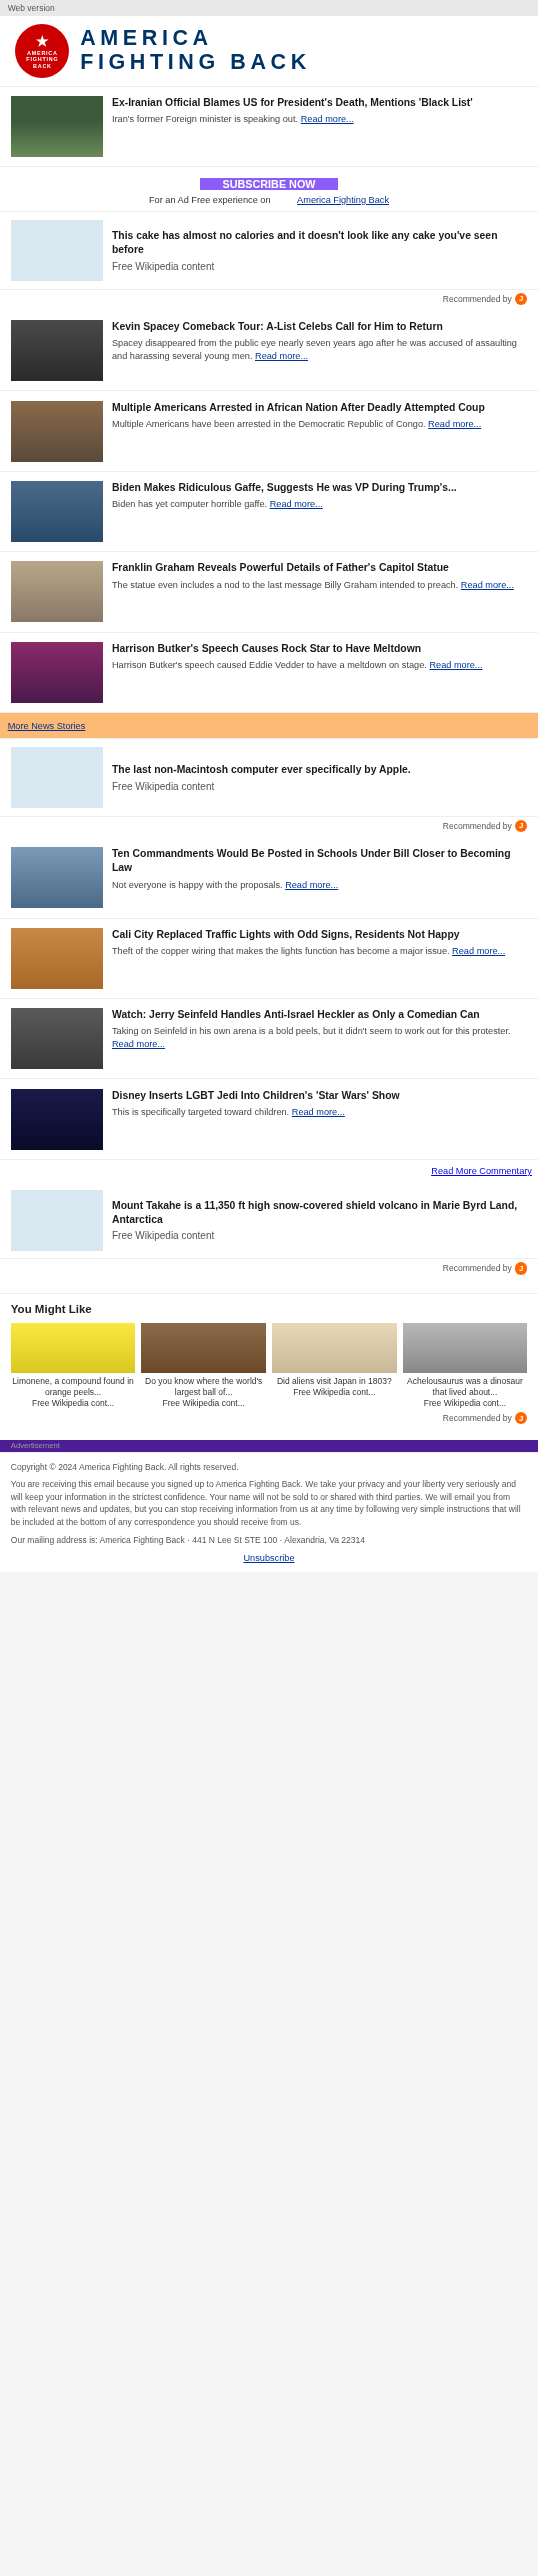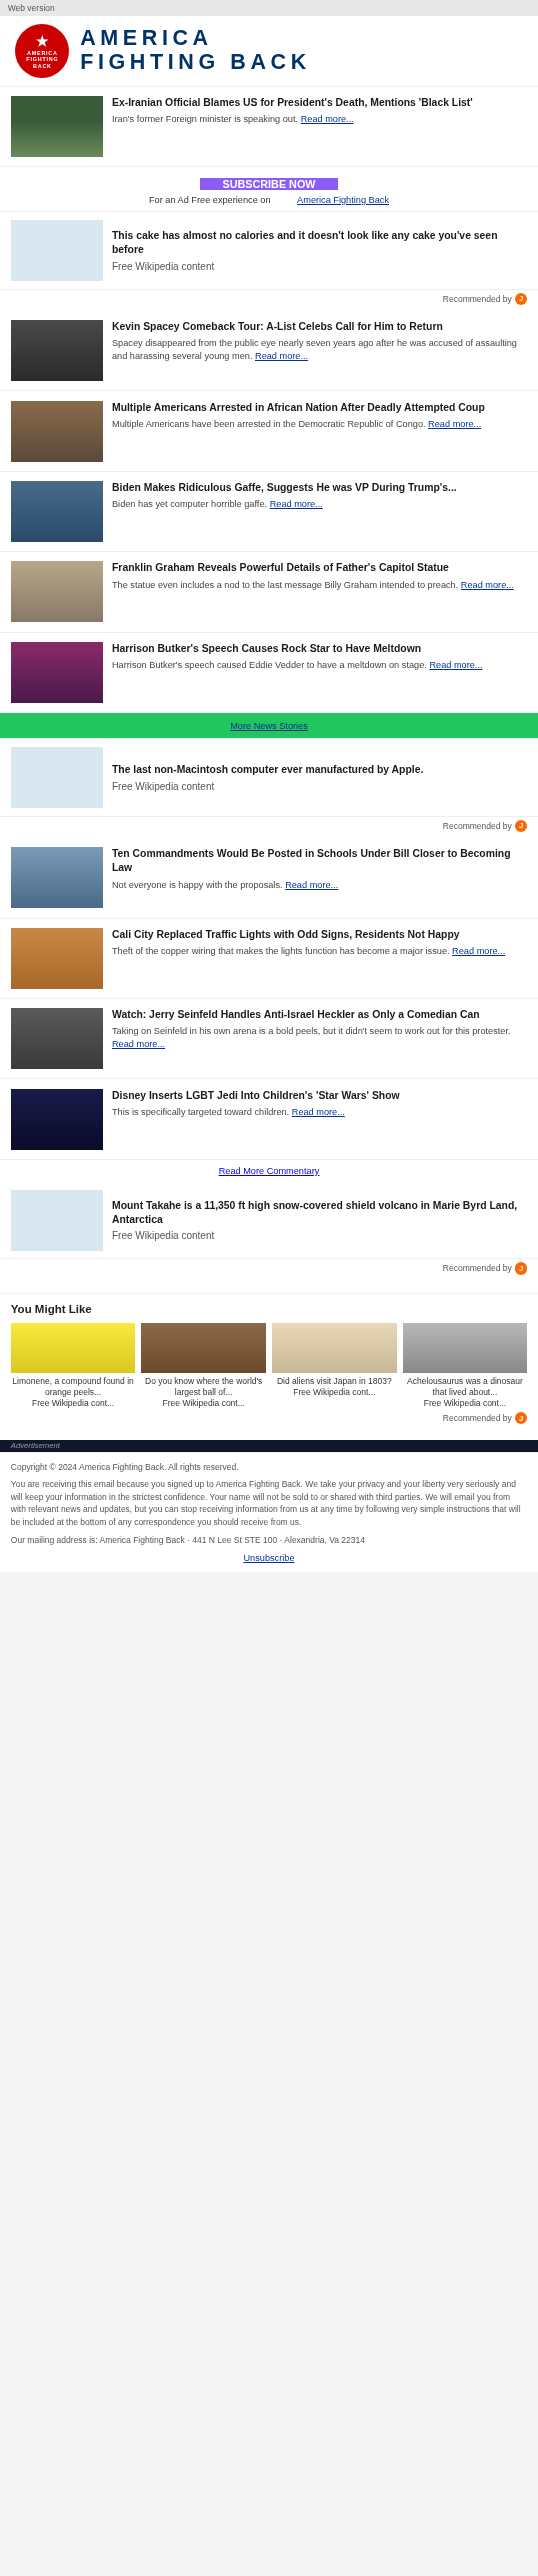--- a/index.html
+++ b/index.html
@@ -167,32 +167,31 @@
       background: #ff6600;
       border-radius: 50%;
       display: inline-flex;
       align-items: center;
       justify-content: center;
       color: #fff;
       font-size: 7.7px;
       font-weight: bold;
     }
     .more-news-link {
-      text-align: center;
       padding: 7.7px;
       font-size: 9.2px;
-      background: #22c55e;
+      background: #fdba74;
       border-bottom: 0.8px solid #eee;
     }
     .more-news-link a {
       color: #003399;
       text-decoration: underline;
     }
     .section-divider {
-      text-align: center;
+      text-align: right;
       padding: 6.1px;
       font-size: 9.2px;
       color: #003399;
       text-decoration: underline;
       background: #fff;
       cursor: pointer;
     }
     .you-might-like {
       background: #fff;
       padding: 9.2px 10.8px;
@@ -248,22 +247,21 @@
       text-align: center;
       font-size: 9.2px;
       color: #003399;
       text-decoration: underline;
       margin-top: 7.7px;
     }
     .advertisement-label {
       font-size: 7.7px;
       color: #999;
       padding: 1.5px 10.8px;
-      background: #0f172a;
-      font-style: italic;
+      background: #4c1d95;
     }
 
     
     .img-dark-tree { background: linear-gradient(180deg, #3a5a3a 40%, #6a8a5a 100%); }
     .img-plate { background: linear-gradient(180deg, #e8d8b8 0%, #c8b89a 100%); }
     .img-spacey { background: linear-gradient(180deg, #4a4a4a 0%, #2a2a2a 100%); }
     .img-coup { background: linear-gradient(180deg, #8a6a4a 0%, #5a4a3a 100%); }
     .img-biden { background: linear-gradient(180deg, #4a6a8a 0%, #2a4a6a 100%); }
     .img-statue { background: linear-gradient(180deg, #b8a888 0%, #887868 100%); }
     .img-concert { background: linear-gradient(180deg, #8a2a6a 0%, #4a1a4a 100%); }
@@ -393,21 +391,21 @@
   </div>
 
   <div class="more-news-link">
     <a href="#">More News Stories</a>
   </div>
 
   <div class="ad-row">
     <div class="ad-inner">
       <div class="ad-thumb img-computer"></div>
       <div class="ad-text">
-        <h3>The last non-Macintosh computer ever manufactured by Apple.</h3>
+        <h3>The last non-Macintosh computer ever specifically by Apple.</h3>
         <p>Free Wikipedia content</p>
       </div>
     </div>
   </div>
   <div class="recommended-bar">
     <span class="recommended-j">
       <span>Recommended by</span>
       <span class="j-logo">J</span>
     </span>
   </div>

